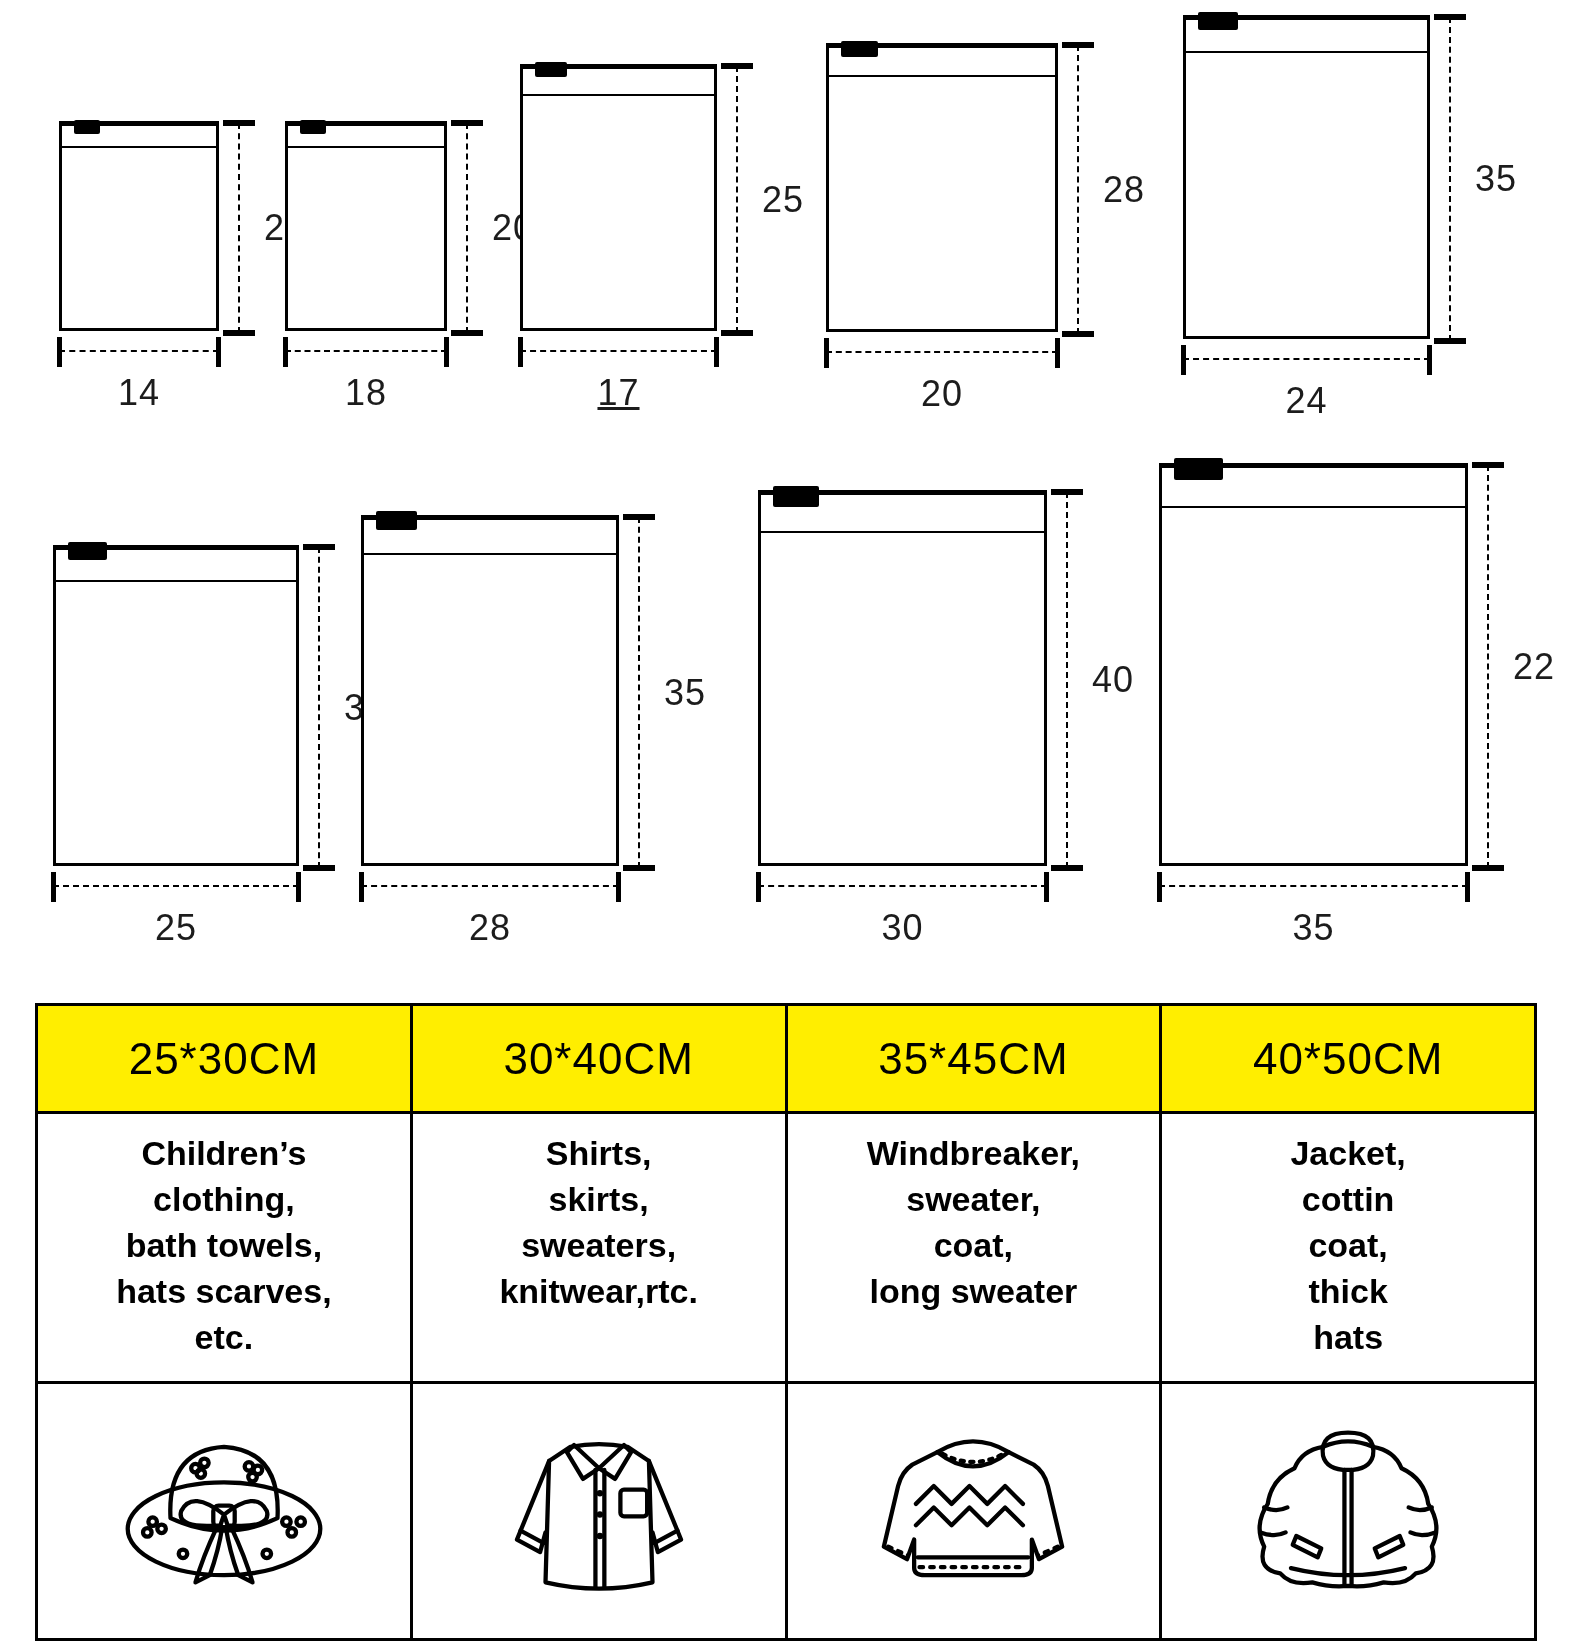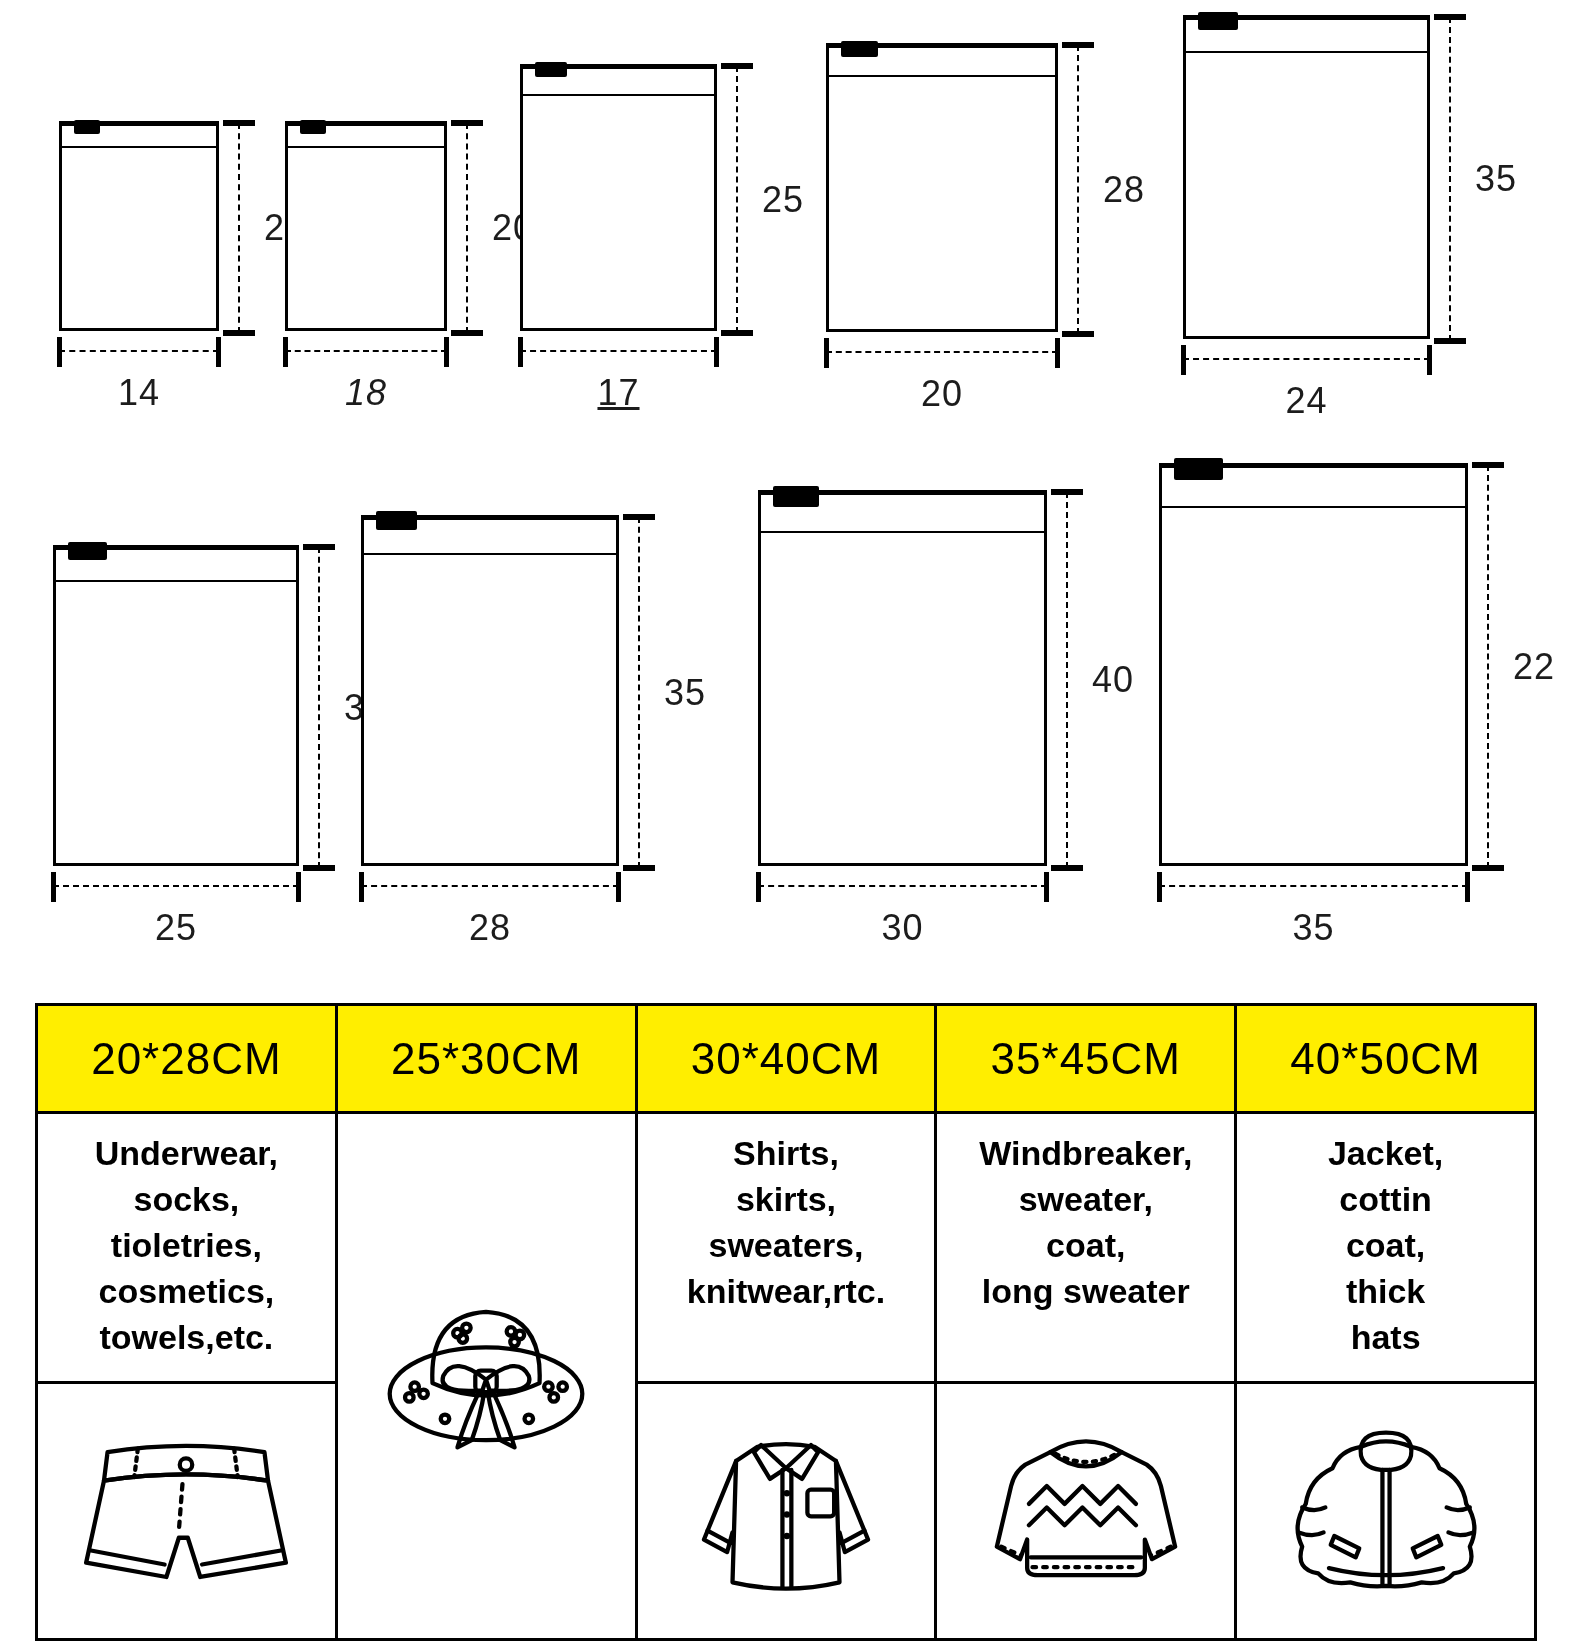--- a/index.html
+++ b/index.html
@@ -62,21 +62,21 @@
         <span class="zipline" style="top: 20px;"></span>
         <span class="hline" style="left: 178px; top: -3px; height: 210px;">
           <span class="htick t"></span>
           <span class="htick b"></span>
         </span>
         <span class="dimnum" style="left: 204px; top: 81px;">20</span>
         <span class="wline" style="left: -3px; top: 224px; width: 162px;">
           <span class="wtick l"></span>
           <span class="wtick r"></span>
         </span>
-        <span class="dimnum wnum" style="top: 246px; font-style: italic;">18</span>
+        <span class="dimnum wnum" style="top: 246px;">18</span>
       </div>
       <div class="bag" style="left: 520px; top: 64px; width: 197px; height: 267px;">
         <span class="slider" style="left: 12px; top: -7px; width: 32px; height: 15px;"></span>
         <span class="zipline" style="top: 25px;"></span>
         <span class="hline" style="left: 213px; top: -3px; height: 267px;">
           <span class="htick t"></span>
           <span class="htick b"></span>
         </span>
         <span class="dimnum" style="left: 239px; top: 110px;">25</span>
         <span class="wline" style="left: -3px; top: 281px; width: 197px;">
@@ -165,41 +165,26 @@
         <span class="dimnum" style="left: 351px; top: 178px;">22</span>
         <span class="wline" style="left: -3px; top: 417px; width: 309px;">
           <span class="wtick l"></span>
           <span class="wtick r"></span>
         </span>
         <span class="dimnum wnum" style="top: 439px;">35</span>
       </div>
     </div>
   <div id="size-table" class="size-table">
       <div class="tcol">
-        <div class="th">20*28CM</div>
-        <div class="tdesc">Underwear,
-socks,
-tioletries,
-cosmetics,
-towels,etc.</div>
-        <div class="ticell">
-          <svg viewBox="0 0 120 90">
-    <path class="lineart" d="M14 28 Q60 21 106 28 L116 74 L68 82 L61 60 L56 60 L49 82 L4 74 Z"></path>
-    <path class="lineart" fill="#fff" d="M16 12 Q60 5 104 12 L106 28 Q60 21 14 28 Z"></path>
-    <circle class="lineart" cx="60" cy="19" r="3.5"></circle>
-    <path class="lineart" d="M6 67 L48 75"></path>
-    <path class="lineart" d="M114 67 L69 75"></path>
-    <path class="lineart" stroke-dasharray="3 4" d="M58 30 L56 56"></path>
-    <path class="lineart" stroke-dasharray="2 3" d="M33 10 L31 26"></path>
-    <path class="lineart" stroke-dasharray="2 3" d="M87 10 L89 26"></path>
-  </svg>
-        </div>
-      </div>
-      <div class="tcol">
         <div class="th">25*30CM</div>
+        <div class="tdesc">Children’s
+clothing,
+bath towels,
+hats scarves,
+etc.</div>
         <div class="ticell">
           <svg viewBox="0 0 120 100">
     <ellipse class="lineart" cx="60" cy="60" rx="54" ry="26"></ellipse>
     <path class="lineart" fill="#fff" d="M30 54 Q28 16 60 14 Q92 16 90 54 Q60 68 30 54 Z"></path>
     <g class="lineart" stroke-width="1.8">
       <circle cx="20" cy="56" r="2.4"></circle>
               <circle cx="25" cy="60" r="2.4"></circle>
               <circle cx="17" cy="62" r="2.4"></circle>
       <circle cx="98" cy="62" r="2.4"></circle>
               <circle cx="103" cy="56" r="2.4"></circle>

